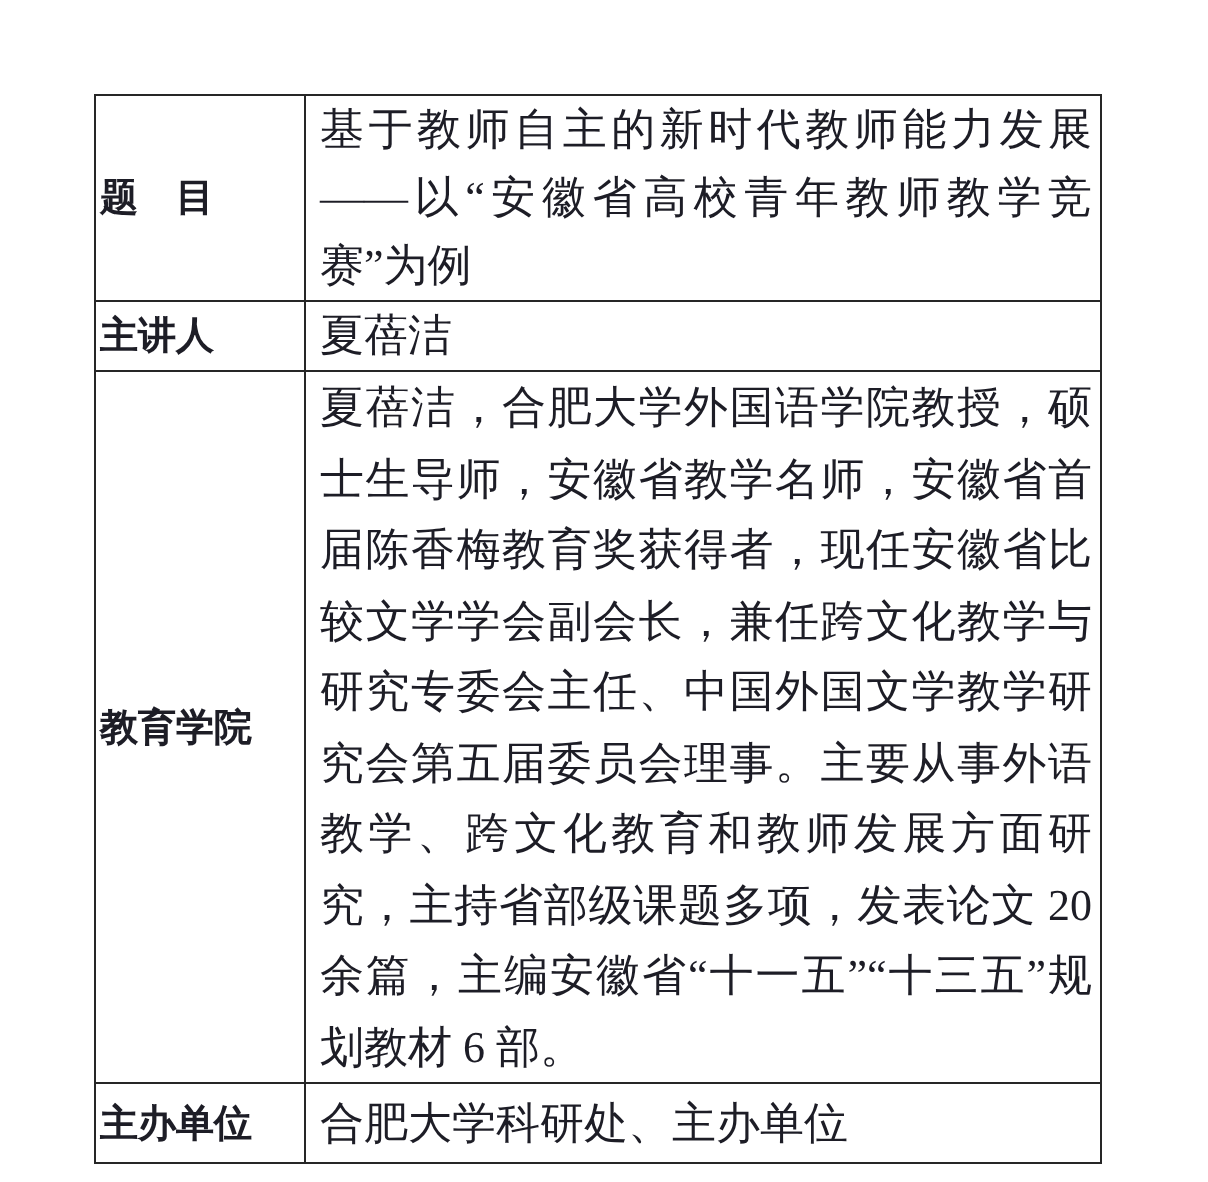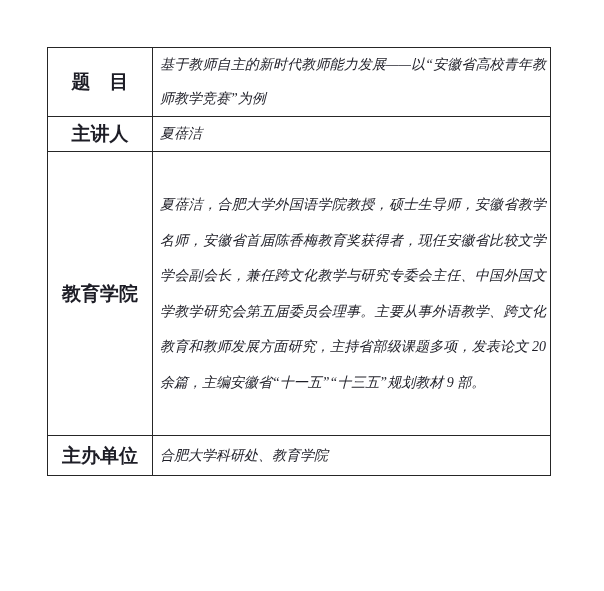--- a/index.html
+++ b/index.html
@@ -24,38 +24,36 @@
     border-collapse: collapse;
     table-layout: fixed;
     width: 486px;
   }
   table.info-table td {
     border: 1.5px solid #262626;
     overflow: hidden;
   }
   td.label-cell {
     width: 100px;
-    text-align: center;
     vertical-align: middle;
     font-family: "Liberation Sans", sans-serif;
     font-weight: bold;
     font-size: 19px;
     padding: 0 2px;
     white-space: nowrap;
   }
   td.value-cell {
     width: 386px;
     vertical-align: middle;
     font-family: "Liberation Serif", serif;
-    font-size: 14px;
+    font-size: 22px;
     padding: 0 4px 0 7px;
     text-align: justify;
     text-justify: inter-ideograph;
     line-break: strict;
-    font-style: italic;
   }
   tr.row-title    { height: 68px; }
   tr.row-speaker  { height: 35px; }
   tr.row-time     { height: 38px; }
   tr.row-place    { height: 38px; }
   tr.row-bio      { height: 284px; }
   tr.row-host     { height: 40px; }
 
   tr.row-title   td.value-cell { line-height: 34px; }
   tr.row-bio     td.value-cell { line-height: 35.5px; }
@@ -73,21 +71,21 @@
       <tr class="row-title">
         <td class="label-cell">题　目</td>
         <td class="value-cell">基于教师自主的新时代教师能力发展——以“安徽省高校青年教师教学竞赛”为例</td>
       </tr>
       <tr class="row-speaker">
         <td class="label-cell">主讲人</td>
         <td class="value-cell">夏蓓洁</td>
       </tr>
       <tr class="row-bio">
         <td class="label-cell">教育学院</td>
-        <td class="value-cell">夏蓓洁，合肥大学外国语学院教授，硕士生导师，安徽省教学名师，安徽省首届陈香梅教育奖获得者，现任安徽省比较文学学会副会长，兼任跨文化教学与研究专委会主任、中国外国文学教学研究会第五届委员会理事。主要从事外语教学、跨文化教育和教师发展方面研究，主持省部级课题多项，发表论文 20 余篇，主编安徽省“十一五”“十三五”规划教材 9 部。</td>
+        <td class="value-cell">夏蓓洁，合肥大学外国语学院教授，硕士生导师，安徽省教学名师，安徽省首届陈香梅教育奖获得者，现任安徽省比较文学学会副会长，兼任跨文化教学与研究专委会主任、中国外国文学教学研究会第五届委员会理事。主要从事外语教学、跨文化教育和教师发展方面研究，主持省部级课题多项，发表论文 20 余篇，主编安徽省“十一五”“十三五”规划教材 6 部。</td>
       </tr>
       <tr class="row-host">
         <td class="label-cell">主办单位</td>
-        <td class="value-cell">合肥大学科研处、教育学院</td>
+        <td class="value-cell">合肥大学科研处、主办单位</td>
       </tr>
     </tbody>
   </table>
 </div>
 
 </body></html>

